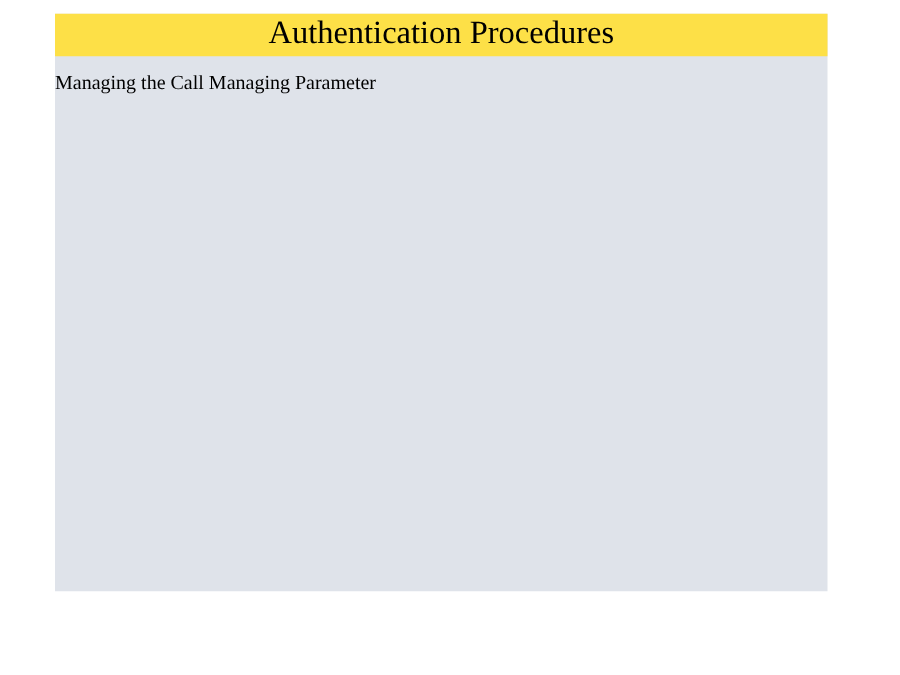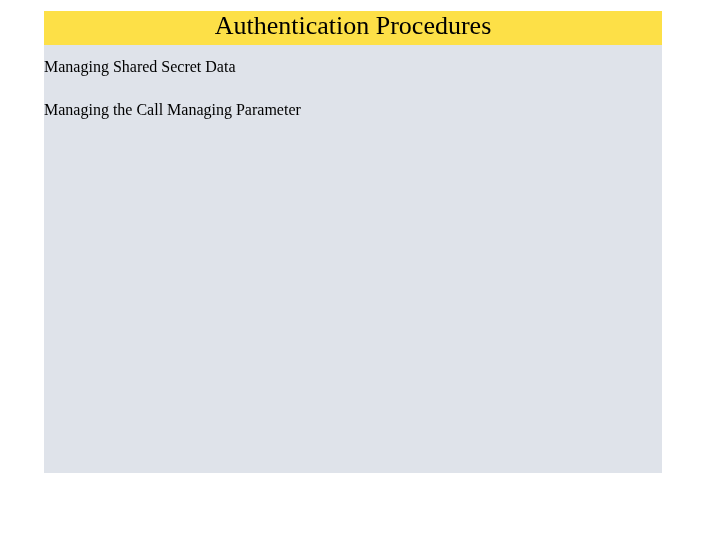--- a/index.html
+++ b/index.html
@@ -60,16 +60,15 @@
   </style>
 </head>
 <body>
 
 <div class="slide">
   <div class="content-bg"></div>
   <div class="title-bar">
     <span class="title-text">Authentication Procedures</span>
   </div>
   <div class="items">
-    <div class="item">Managing Shared Secret Data</div>
     <div class="item">Managing the Call Managing Parameter</div>
   </div>
 </div>
 
 </body></html>

